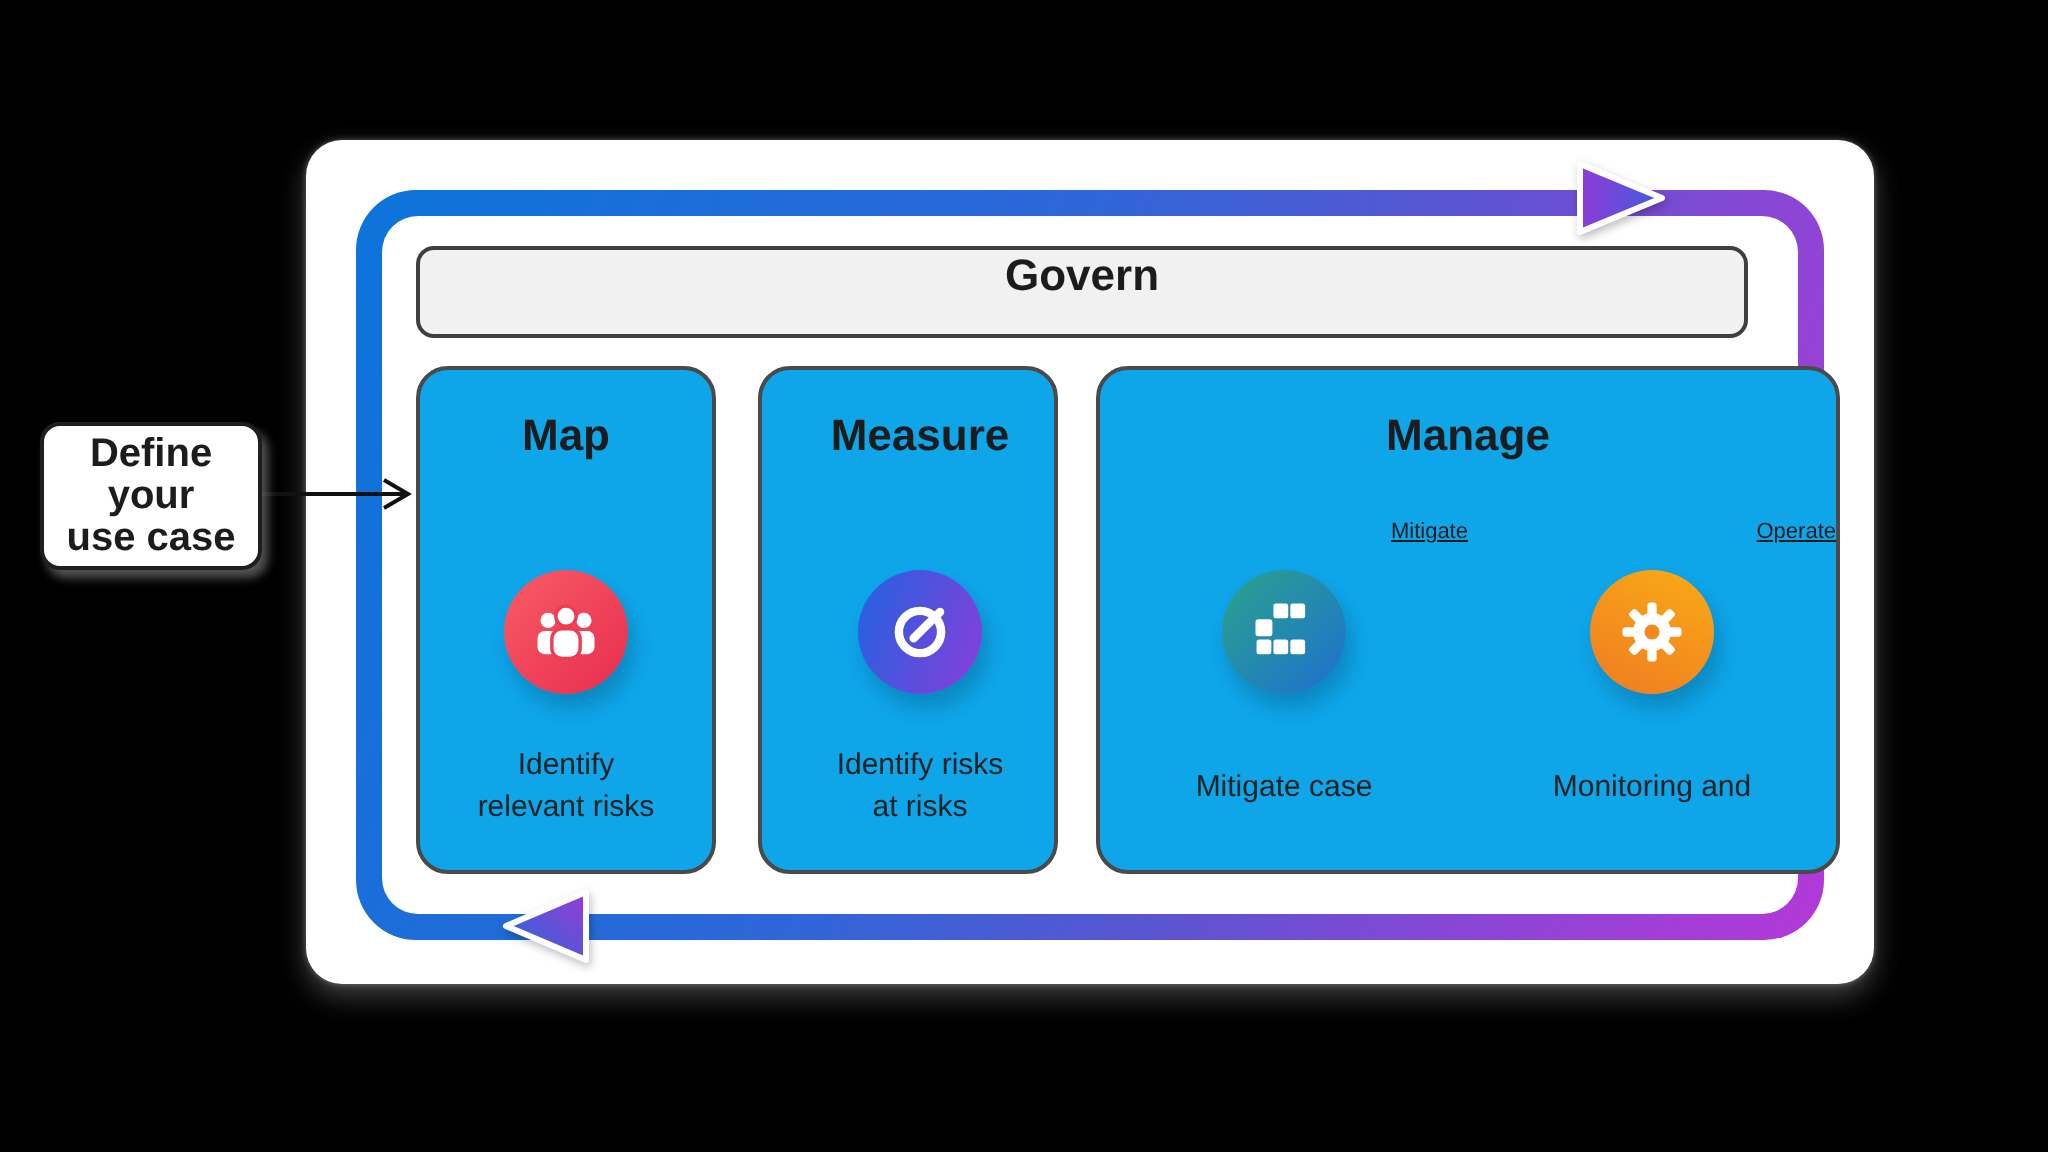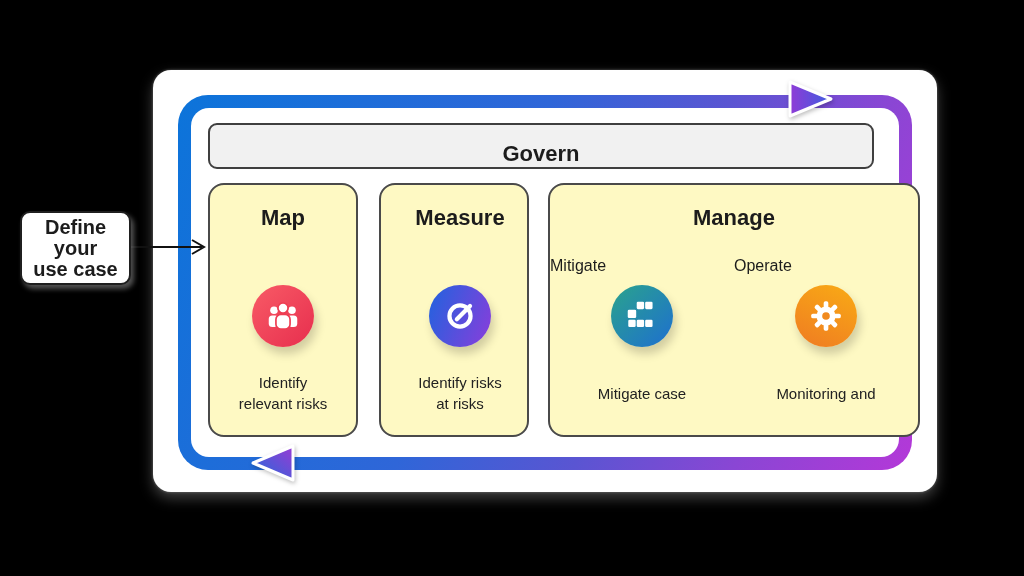--- a/index.html
+++ b/index.html
@@ -9,44 +9,44 @@
   .card{position:absolute;left:153px;top:70px;width:784px;height:422px;background:var(--card-bg,#fff);
     border-radius:18px;box-shadow:0 6px 14px rgba(190,190,190,.35),0 0 3px rgba(210,210,210,.4);}
 
   .frame{position:absolute;left:25px;top:25px;width:734px;height:375px;border-radius:30px;
     background:linear-gradient(113deg,var(--frame-gradient-start,#0c74da) 0%,#2f66d8 42%,
       var(--frame-gradient-mid,#5a55d2) 62%,#8a46d4 80%,var(--frame-gradient-end,#b438d8) 100%);}
   .frame-inner{position:absolute;left:13px;top:13px;right:13px;bottom:13px;background:#fff;border-radius:18px;}
 
   .govern{position:absolute;left:55px;top:53px;width:666px;height:46px;background:var(--govern-bg,#f1f1f1);
     border:2px solid var(--outline-dark,#3f3f3f);border-radius:9px;box-sizing:border-box;
-    display:flex;align-items:flex-end;justify-content:center;font-size:22px;font-weight:bold;}
+    display:flex;align-items:flex-start;justify-content:center;font-size:22px;font-weight:bold;}
 
-  .col{position:absolute;top:113px;height:254px;background:#fef9c3;border:2px solid #4a4a4a;
+  .col{position:absolute;top:113px;height:254px;background:#0ea5e9;border:2px solid #4a4a4a;
     border-radius:16px;box-sizing:border-box;}
   .col-map{left:55px;width:150px;}
   .col-measure{left:226px;width:150px;padding-left:12px;}
   .col-manage{left:395px;width:372px;}
 
   .col-title{margin-top:20px;text-align:center;font-size:22px;font-weight:bold;line-height:26px;}
 
   .icon-circle{width:62px;height:62px;border-radius:50%;margin:54px auto 0;
     display:flex;align-items:center;justify-content:center;
     box-shadow:3px 7px 10px rgba(0,0,0,.18);}
   .map-circle{background:linear-gradient(135deg,var(--map-icon-start,#f85b66),var(--map-icon-end,#e72e4e));}
   .measure-circle{background:linear-gradient(110deg,var(--measure-icon-start,#2063de),var(--measure-icon-end,#8a3ddb));}
   .mitigate-circle{background:linear-gradient(135deg,var(--mitigate-icon-start,#2aa38c),var(--mitigate-icon-end,#1e6fd0));}
   .operate-circle{background:linear-gradient(205deg,var(--operate-icon-start,#f9ab15),var(--operate-icon-end,#ef7b22));}
 
   .caption{margin-top:24px;height:44px;display:flex;flex-direction:column;align-items:center;
     justify-content:center;text-align:center;font-size:15px;line-height:21px;color:#222;}
 
   .subrow{display:flex;margin-top:25px;}
   .subcol{flex:1;}
-  .sub-label{text-align:left;font-size:16px;line-height:20px;}
+  .sub-label{text-align:right;font-size:11px;line-height:20px;text-decoration:underline;}
   .subcol .icon-circle{margin-top:9px;}
 
   .define-box{position:absolute;left:20px;top:211px;width:111px;height:74px;background:#fff;
     border:2.5px solid #1f1f1f;border-radius:10px;box-sizing:border-box;z-index:60;
     display:flex;flex-direction:column;align-items:center;justify-content:center;
     font-size:20px;font-weight:bold;line-height:21px;text-align:center;
     box-shadow:3px 4px 5px rgba(150,150,150,.55);}
 
   .overlay{position:absolute;z-index:50;}
   .flow-arrow{filter:drop-shadow(1px 2px 2px rgba(0,0,0,.25));}

